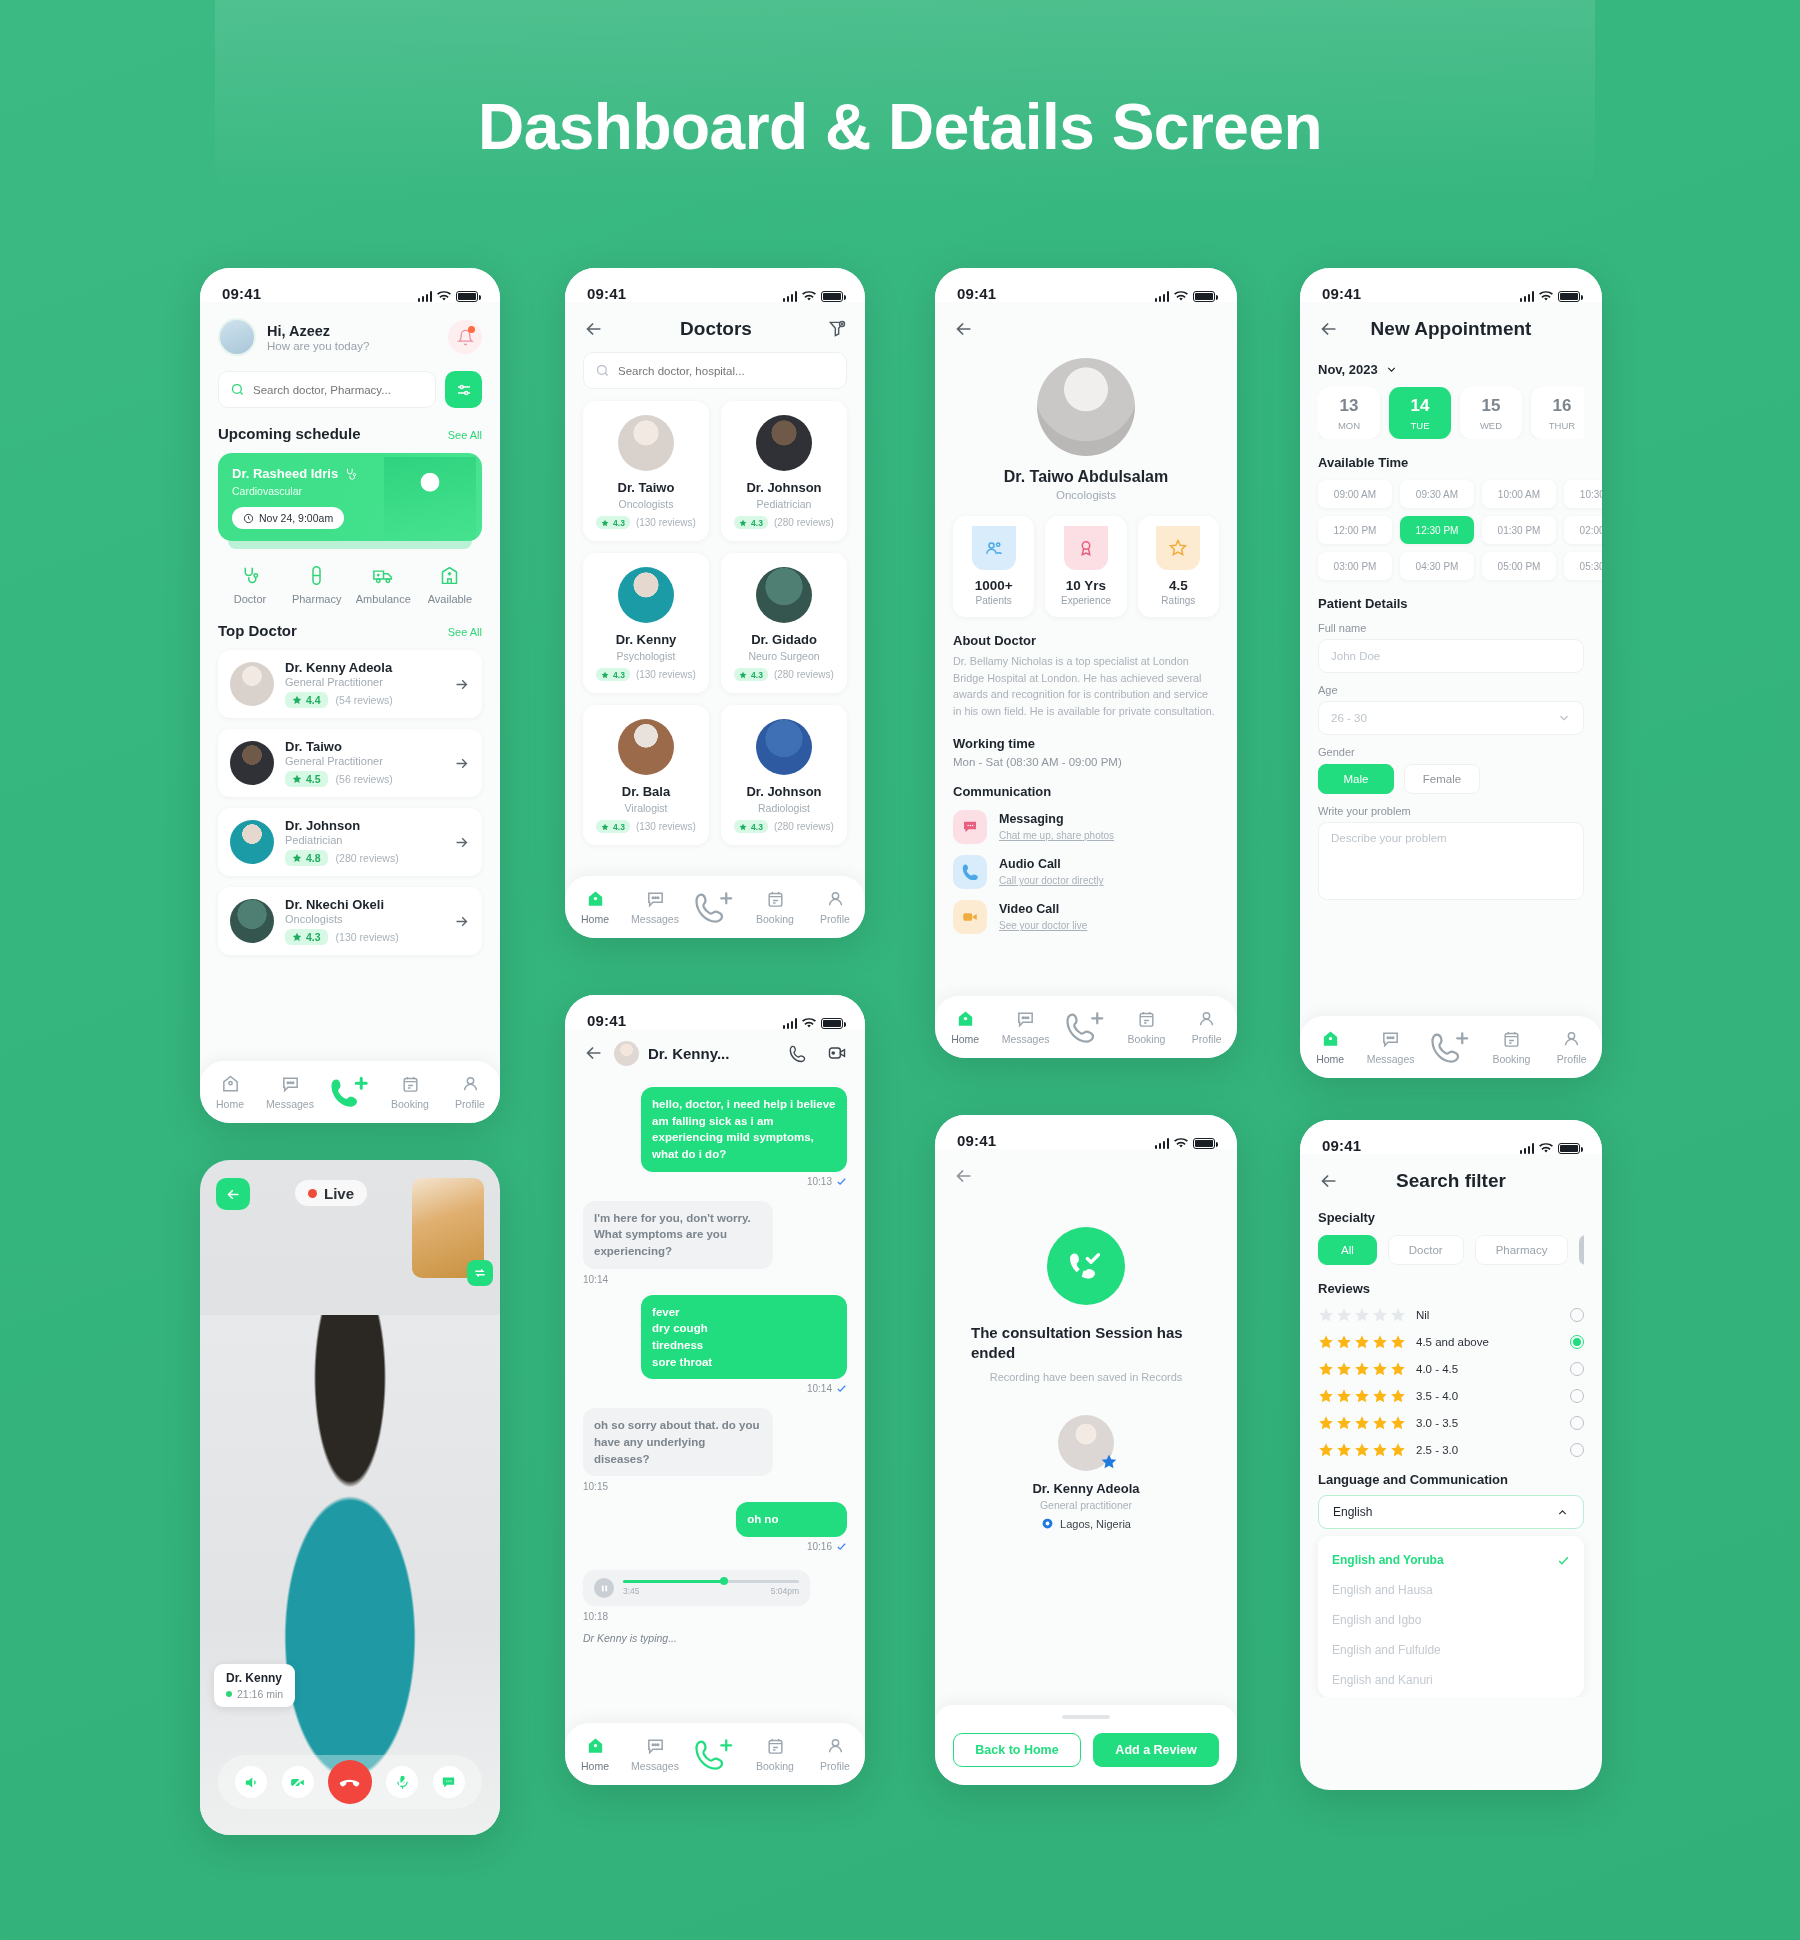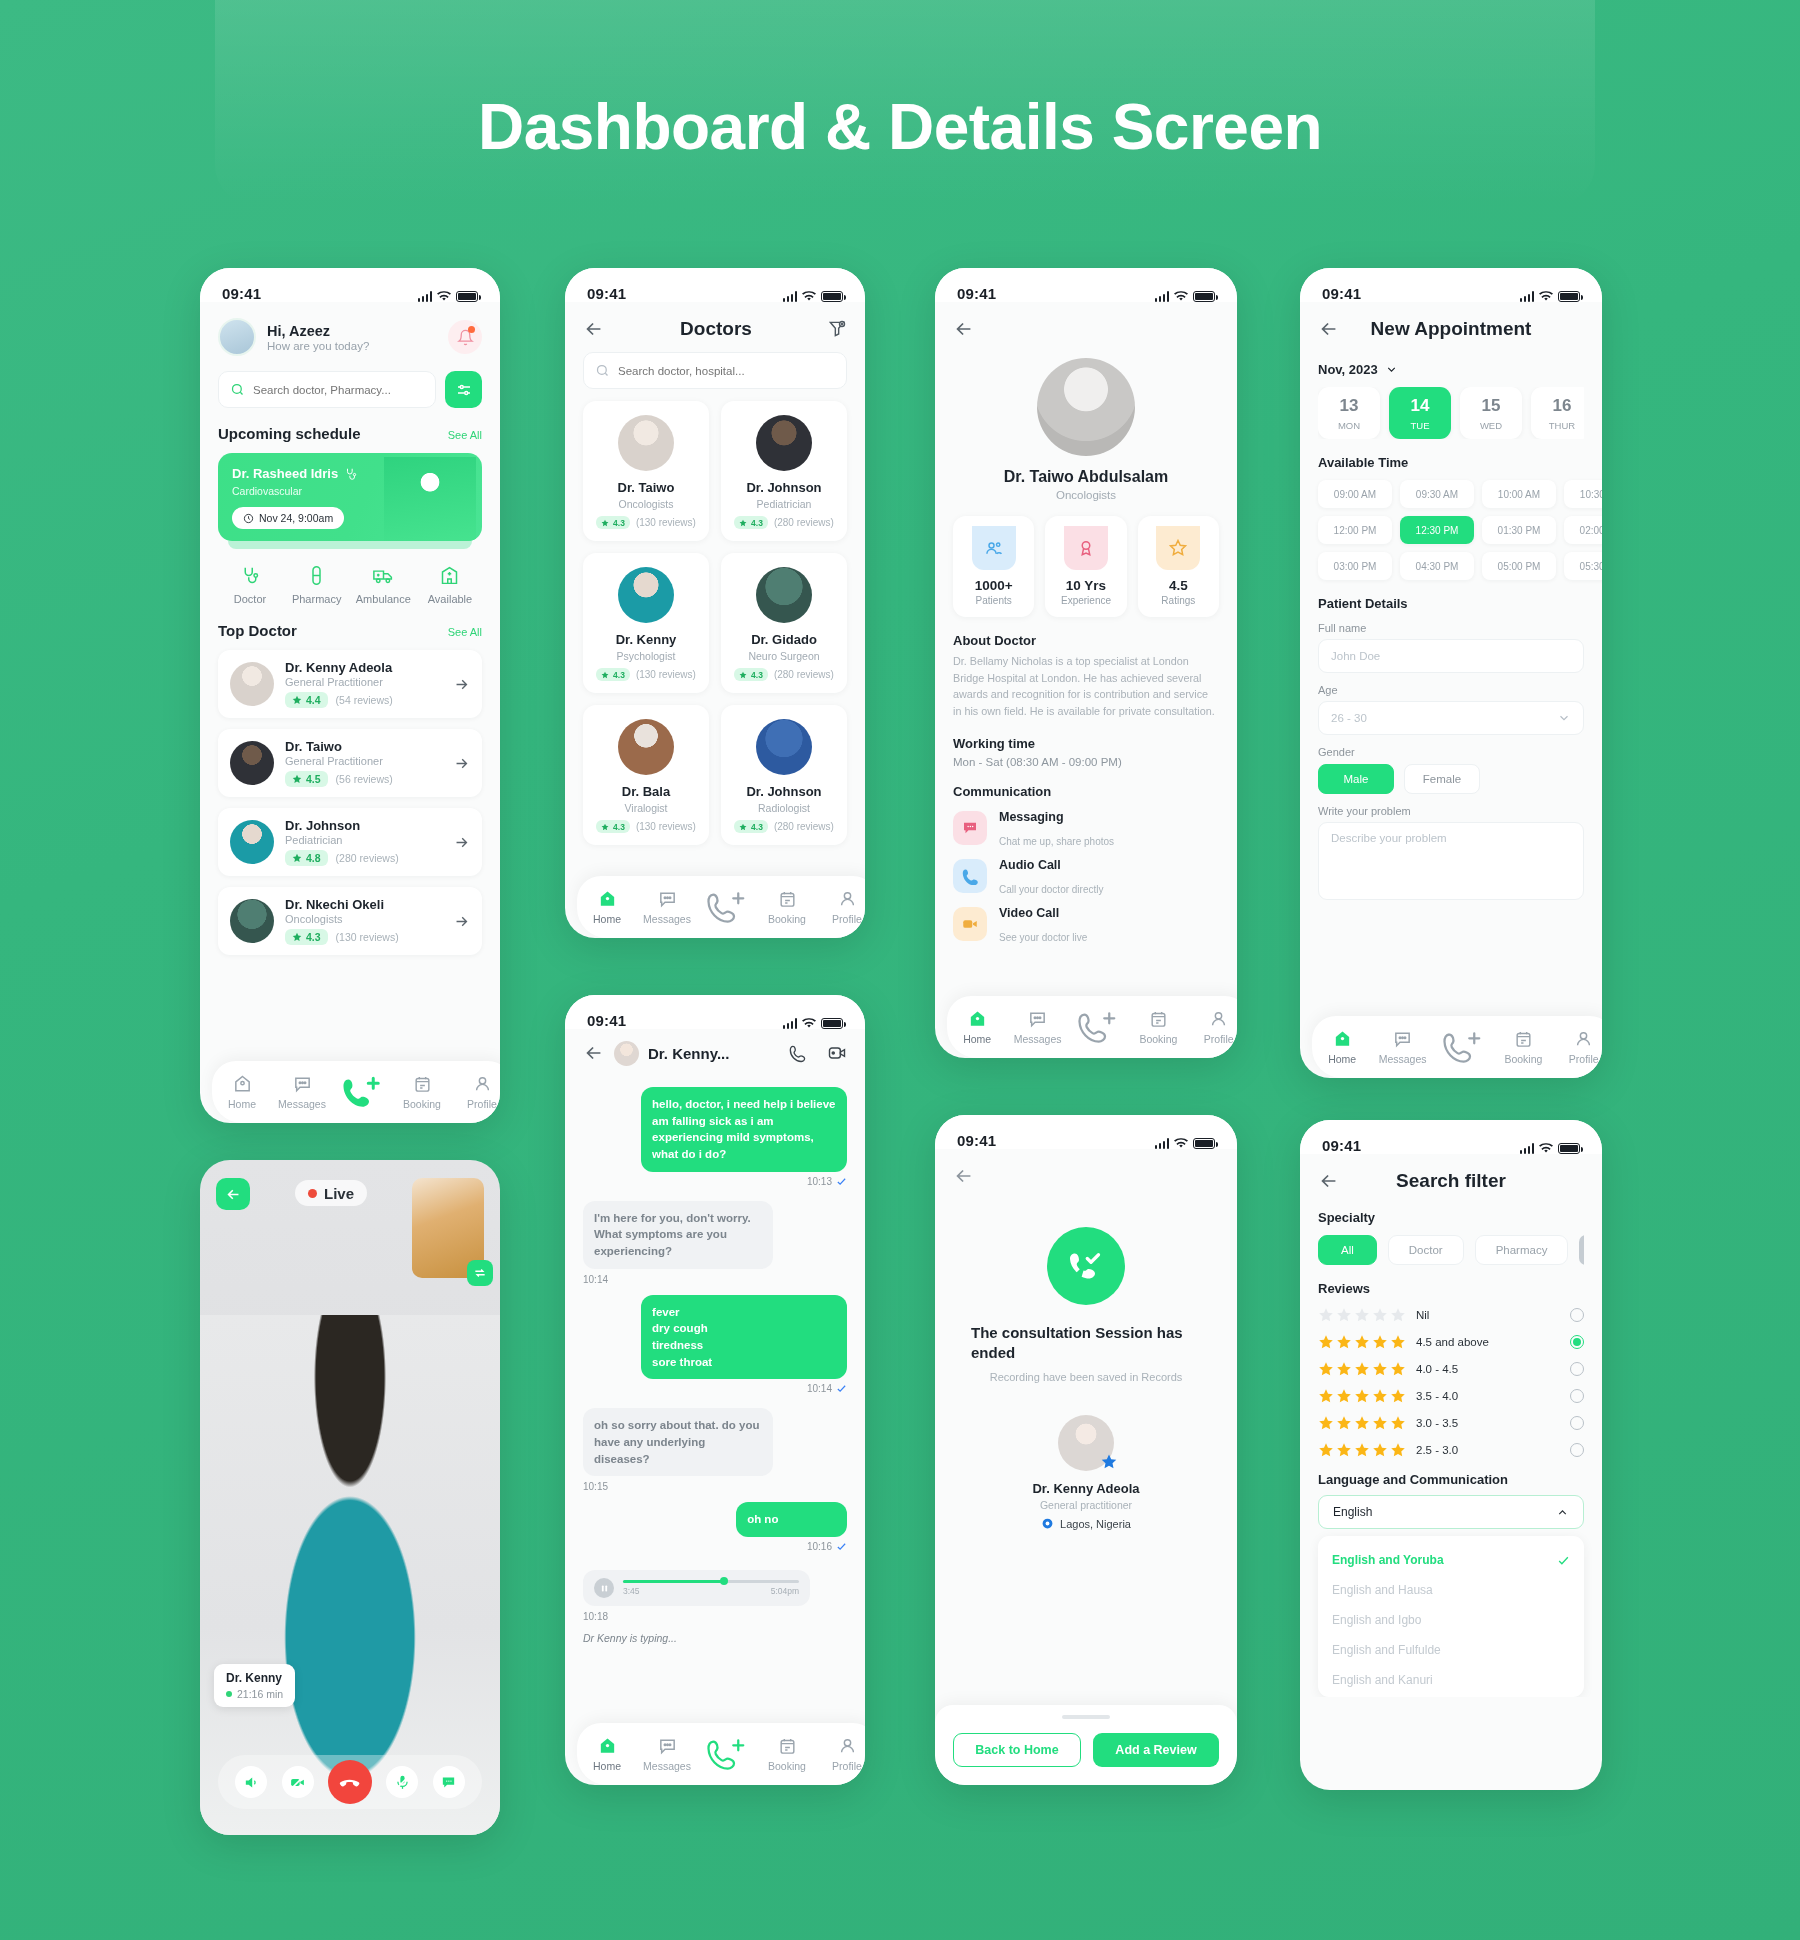--- a/index.html
+++ b/index.html
@@ -37,21 +37,21 @@
   .batt::before{content:"";position:absolute;left:1.2px;top:1.2px;bottom:1.2px;right:1.2px;background:#1a1f26;border-radius:1px;}
   .batt::after{content:"";position:absolute;right:-4px;top:3px;width:2px;height:5px;background:#1a1f26;border-radius:0 2px 2px 0;}
 
   .scr { padding:0 18px; }
   .navhdr { display:flex; align-items:center; height:46px; margin-top:4px; }
   .navhdr .title { flex:1; text-align:center; font-size:19px; font-weight:bold; color:#1d242c; }
 
   .arrow-left { width:22px; height:22px; }
 
   
-  .bnav { position:absolute; left:12px; bottom:0; width:100%; height:62px; background:#fff;
+  .bnav { position:absolute; left:0; bottom:0; width:100%; height:62px; background:#fff;
     border-radius:24px 24px 30px 30px; display:flex; align-items:center; justify-content:space-around;
     box-shadow:0 -3px 16px rgba(0,0,0,0.05); }
   .bnav-item { display:flex; flex-direction:column; align-items:center; gap:4px; width:58px;}
   .bnav-item span { font-size:10.5px; color:#9aa4ad; }
   .bnav-item.active span { color:#6d7781; }
   .home-pent { width:21px; height:20px; }
   .callfab { width:40px; height:34px; }
 
   
   #s1 { left:200px; top:268px; width:300px; height:855px; }
@@ -121,21 +121,21 @@
     display:flex; align-items:center; justify-content:center; }
   .stat .v { font-size:13.5px; font-weight:bold; color:#1d242c; margin-top:8px;}
   .stat .l { font-size:10px; color:#98a2ab; margin-top:2px;}
   .h3 { font-size:13px; font-weight:bold; color:#1d242c; margin-top:16px;}
   .para { font-size:10.8px; line-height:1.55; color:#aab2b9; margin-top:5px;}
   .wt { font-size:11.5px; color:#8e979f; margin-top:5px;}
   .comm { display:flex; align-items:center; gap:12px; margin-top:11px;}
   .comm .ic { width:34px; height:34px; border-radius:10px; display:flex; align-items:center;
     justify-content:center; flex:none;}
   .comm .t { font-size:12.5px; font-weight:bold; color:#1d242c;}
-  .comm .d { font-size:10px; color:#a9b2b9; margin-top:12px;}
+  .comm .d { font-size:10px; color:#a9b2b9; margin-top:4px;text-decoration:underline;}
 
   
   #s4 { left:1300px; top:268px; width:302px; height:810px; }
   .monthrow { display:flex; align-items:center; gap:7px; margin-top:10px;}
   .monthrow .m { font-size:13px; font-weight:bold; color:#1d242c;}
   .daysrow { display:flex; gap:9px; margin-top:10px; overflow:hidden;}
   .day { width:62px; flex:none; background:#fff; border-radius:11px; padding:9px 0 8px; text-align:center;
     box-shadow:0 1px 5px rgba(20,40,30,.05);}
   .day .n { font-size:17px; font-weight:bold; color:#7d868e;}
   .day .w { font-size:9.5px; color:#9aa3ab; margin-top:4px;}

